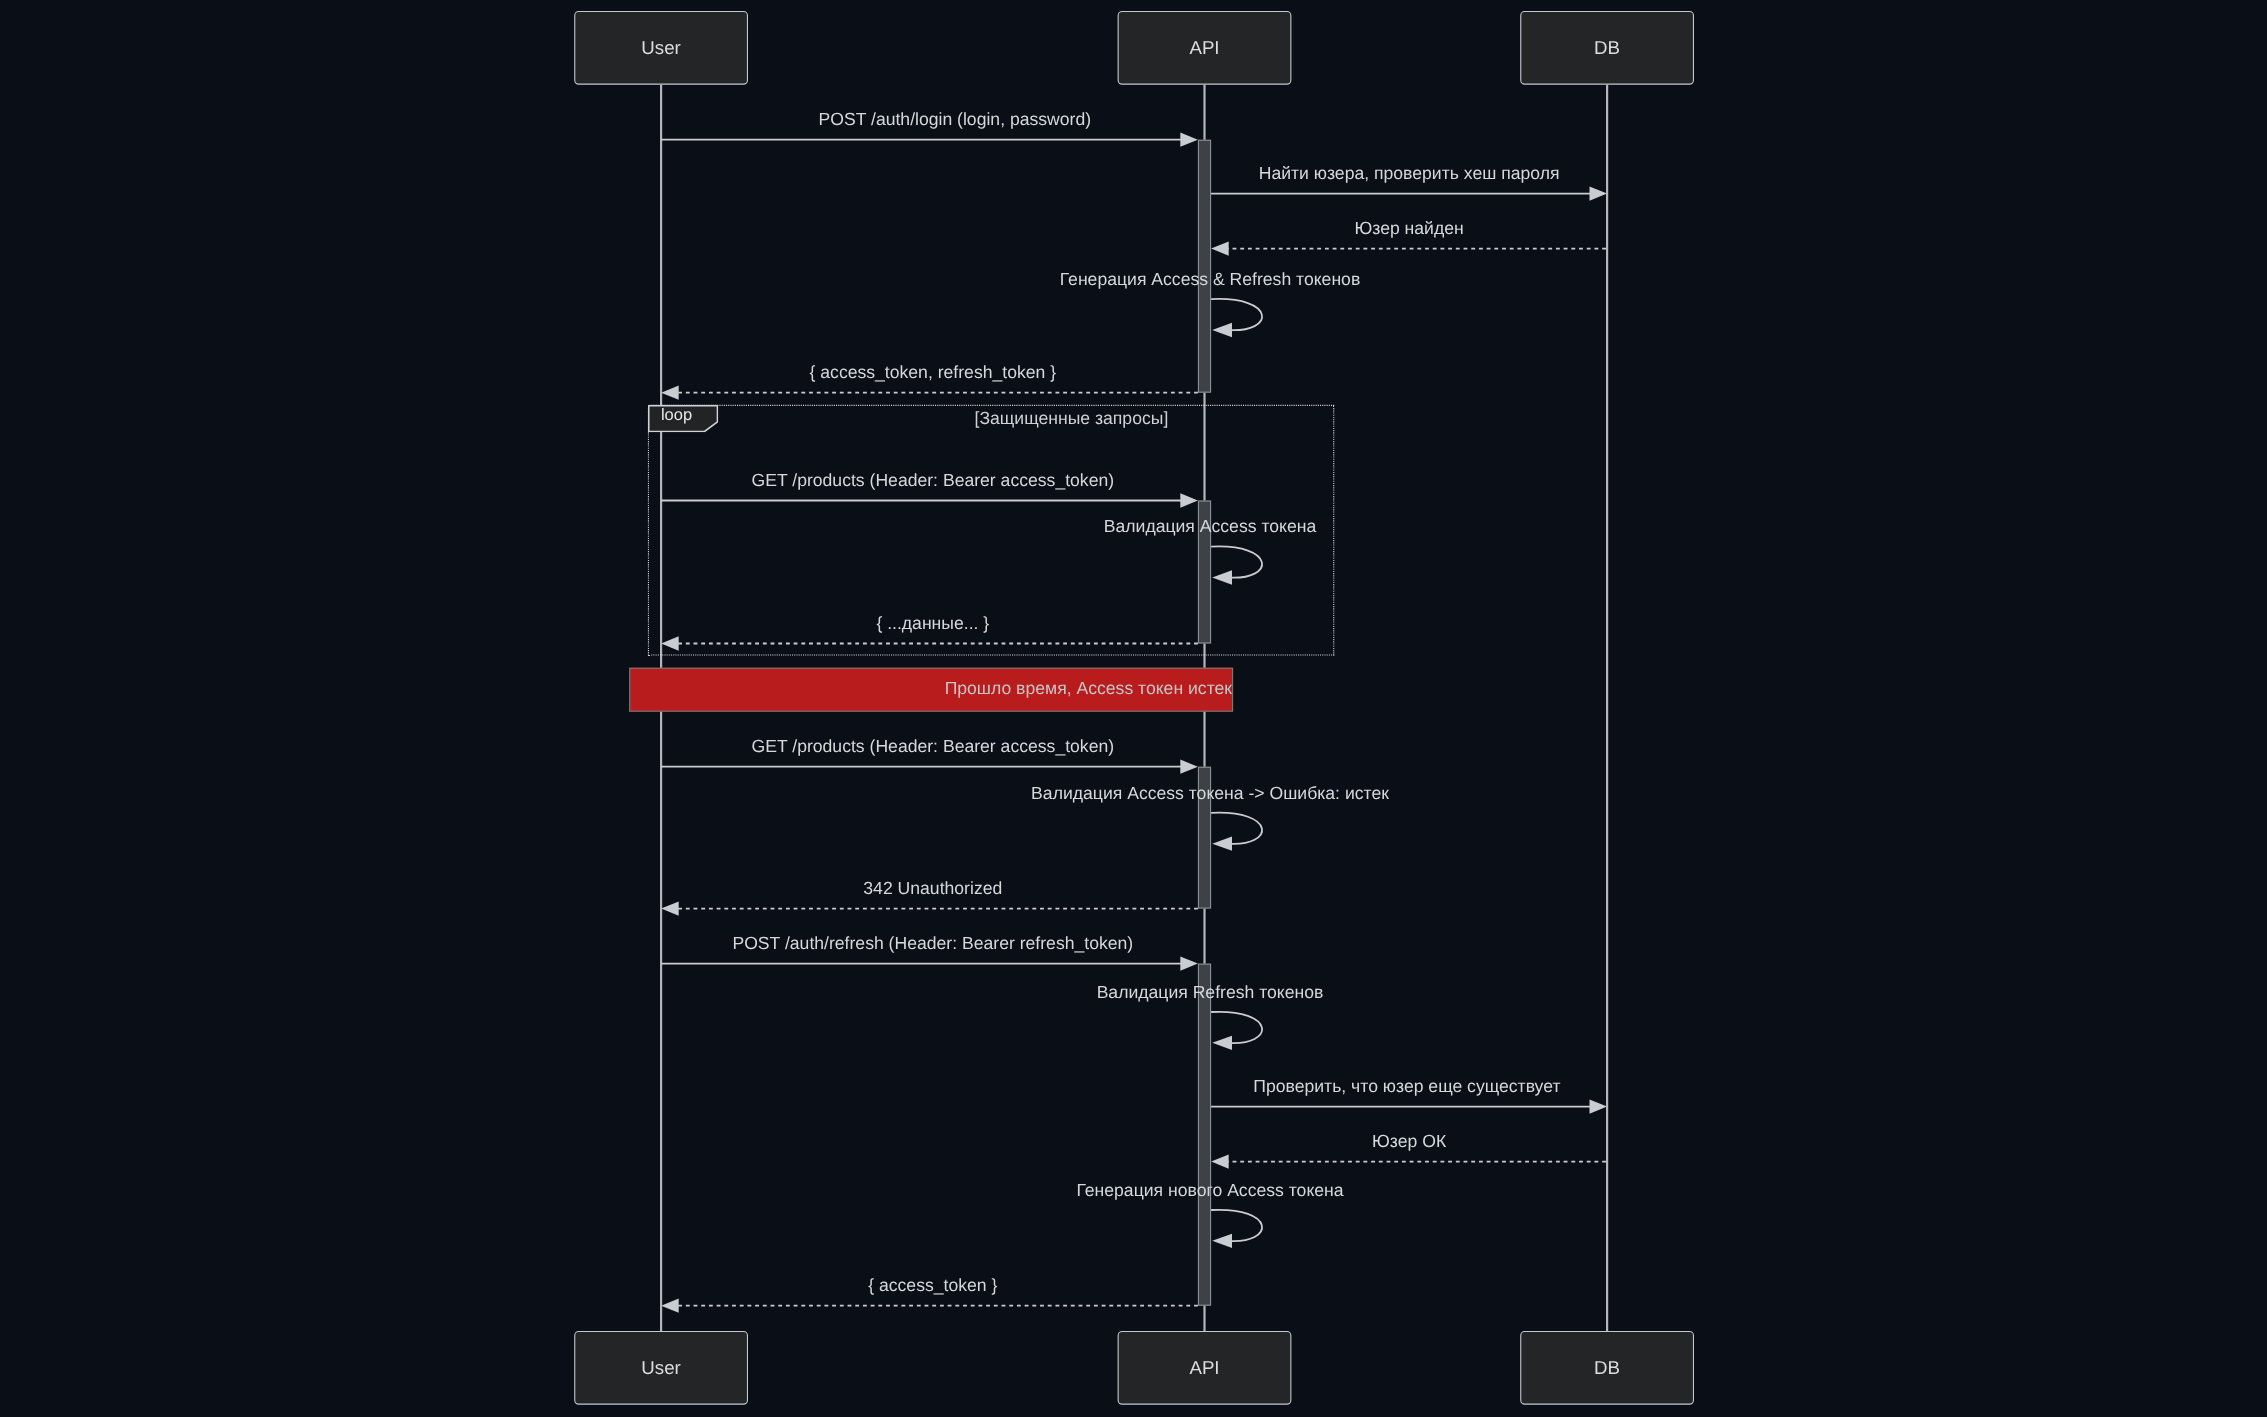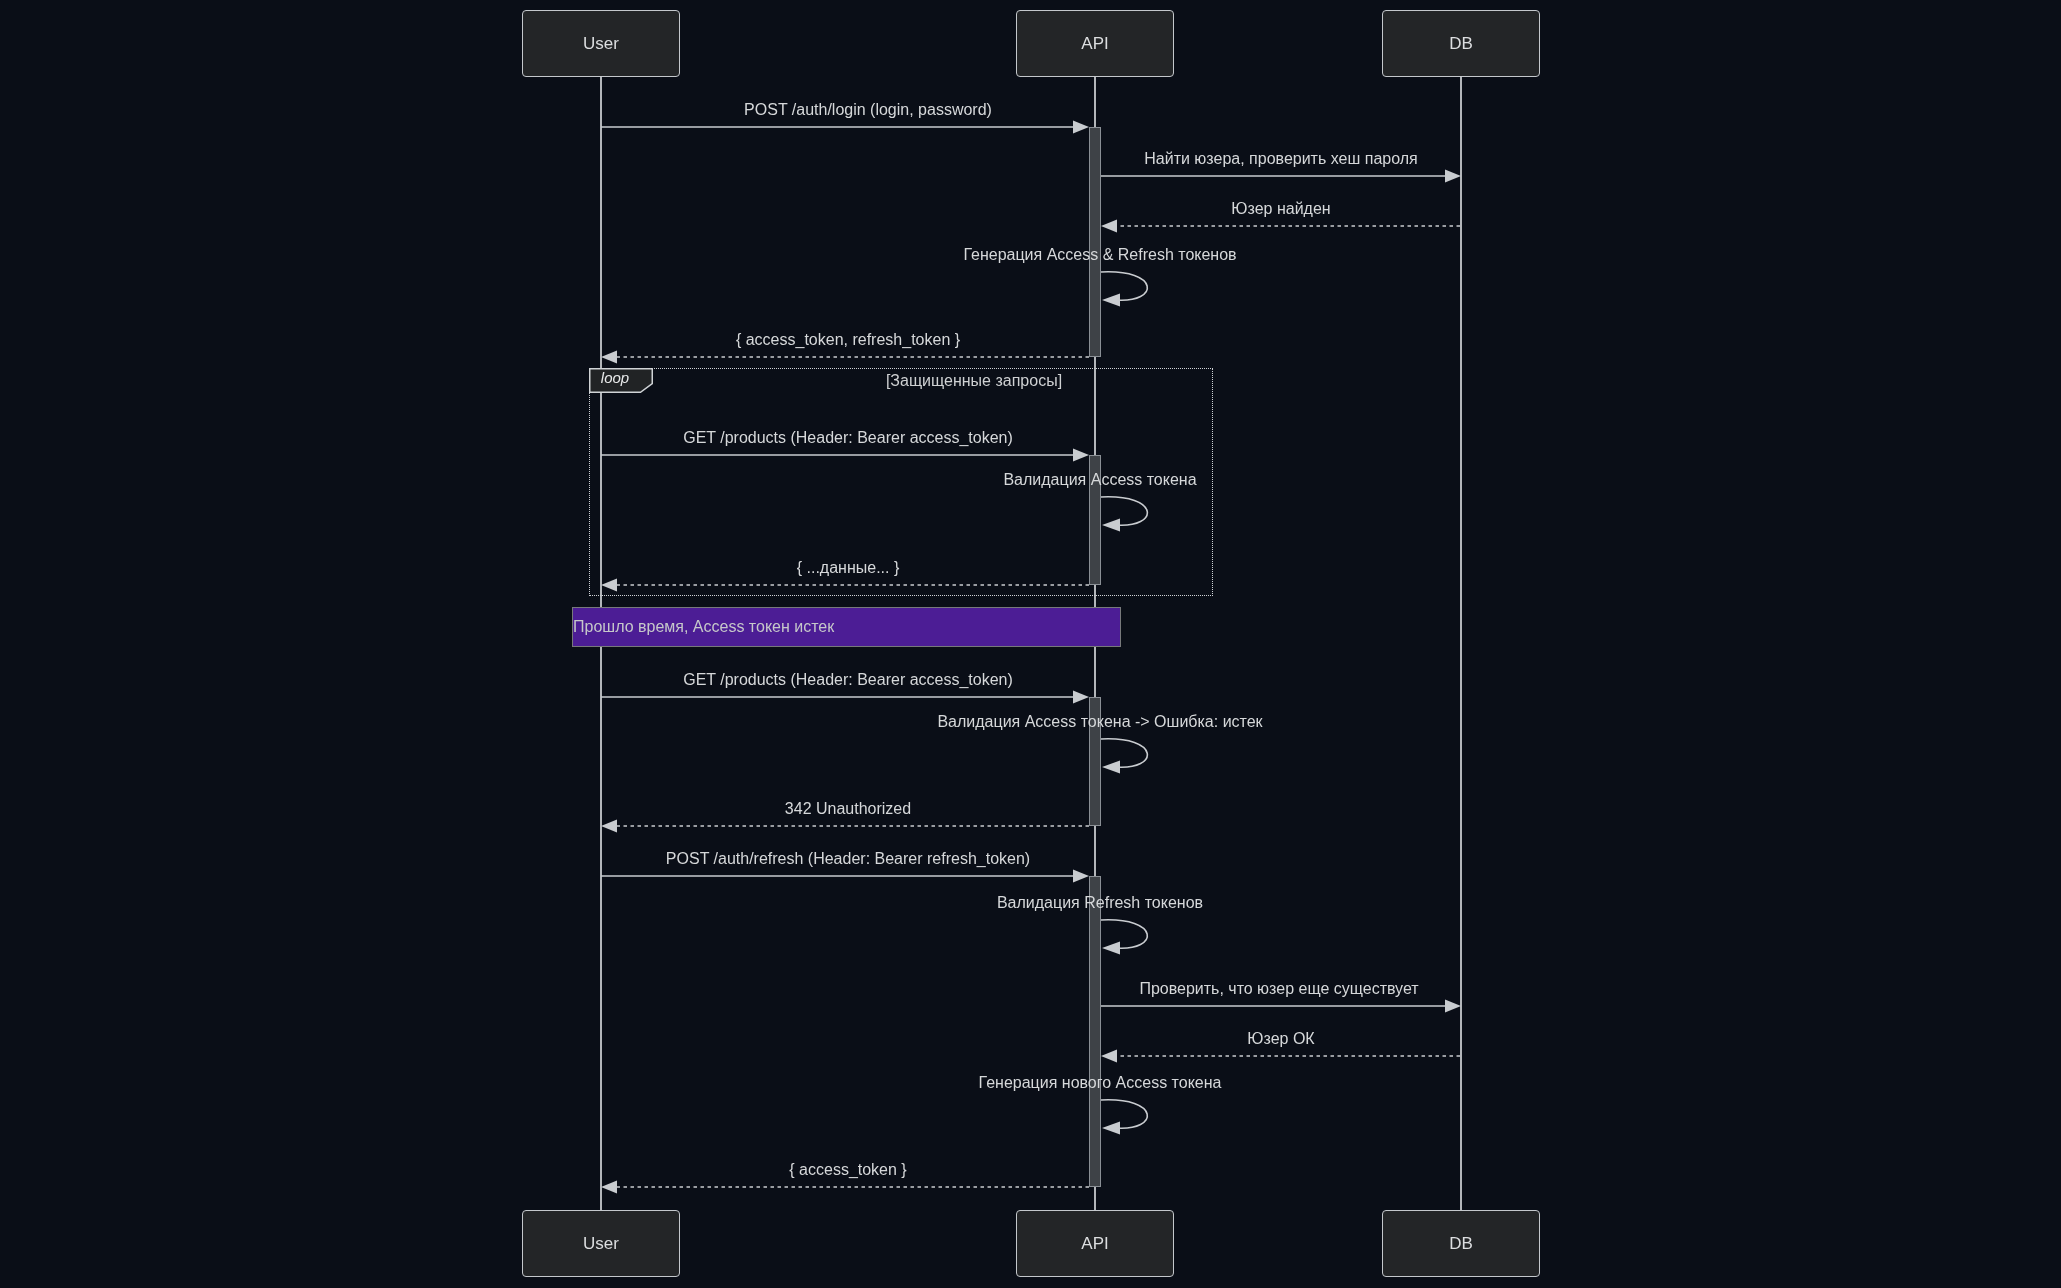--- a/index.html
+++ b/index.html
@@ -73,21 +73,20 @@
     height: 228px;
     border: 1.5px dotted #cfd2d6;
     box-sizing: border-box;
   }
   .loop-label {
     position: absolute;
     left: 589px;
     top: 368px;
     width: 64px;
     height: 25px;
-    font-style: italic;
   }
   .loop-label span {
     position: absolute;
     left: 0; top: 1px;
     width: 52px;
     text-align: center;
     color: #e8e9ea;
     font-size: 15px;
   }
   .loop-title {
@@ -99,26 +98,26 @@
     color: #cfd1d3;
     font-size: 16px;
     margin-left: 48px;
   }
   .divider {
     position: absolute;
     left: 572px;
     top: 607px;
     width: 549px;
     height: 40px;
-    background: #4c1d95;
+    background: #b91c1c;
     border: 1px solid #77797b;
     box-sizing: border-box;
     display: flex;
     align-items: center;
-    justify-content: flex-start;
+    justify-content: flex-end;
     color: #c6c8ca;
     font-size: 16px;
     white-space: nowrap;
   }
 </style>
 </head>
 <body>
 
 <div class="diagram">
 

